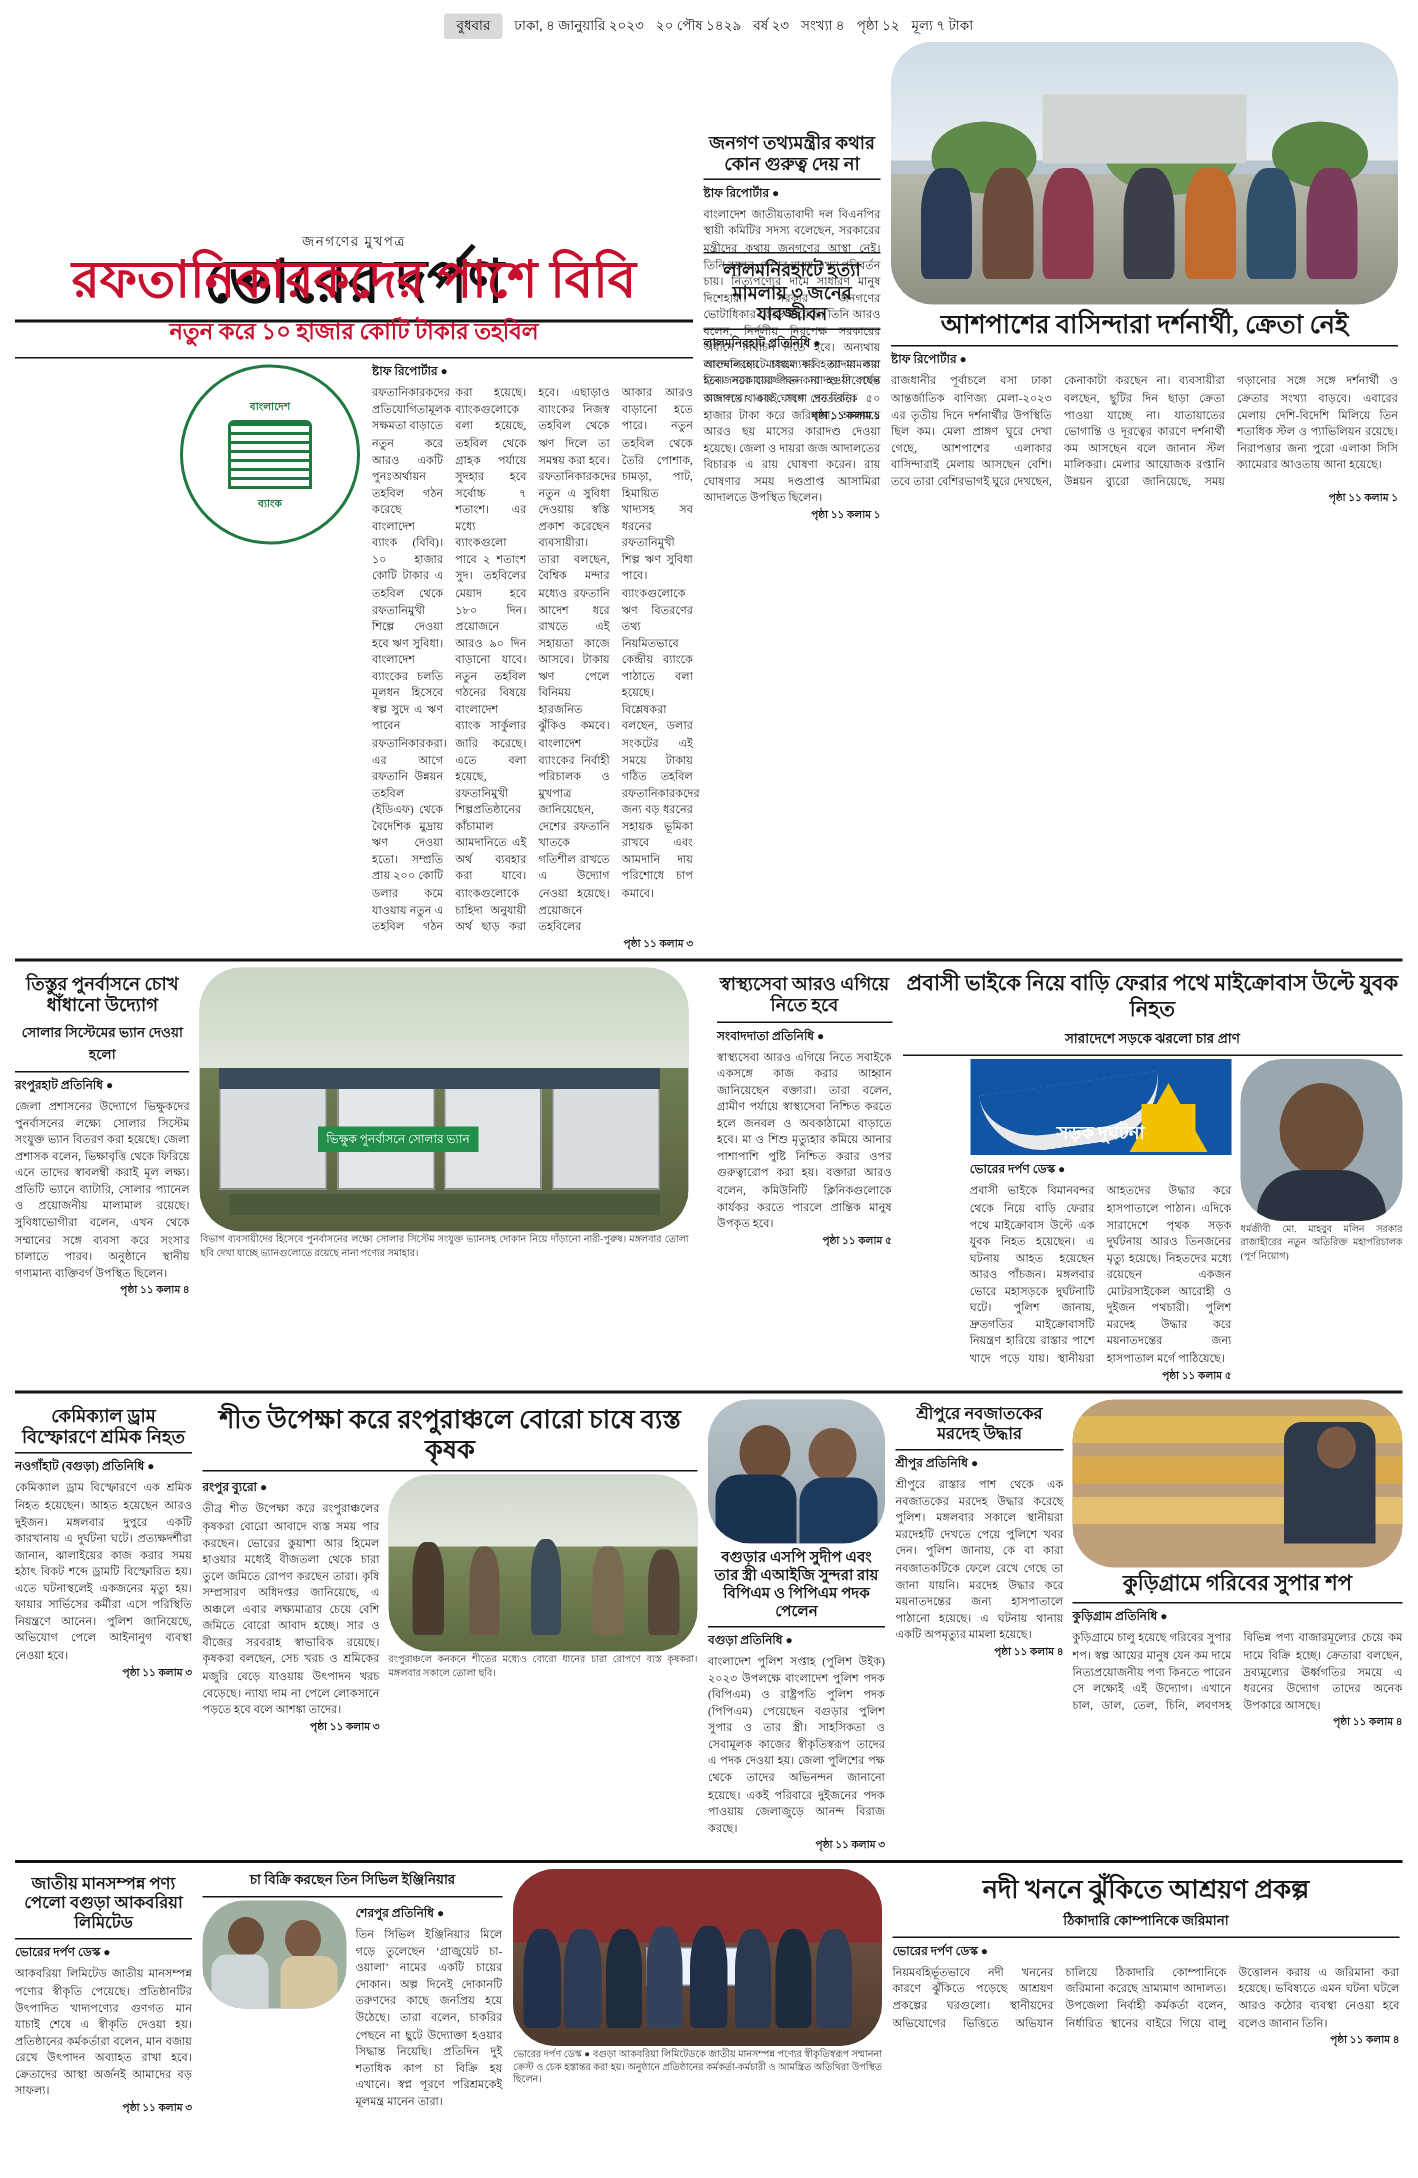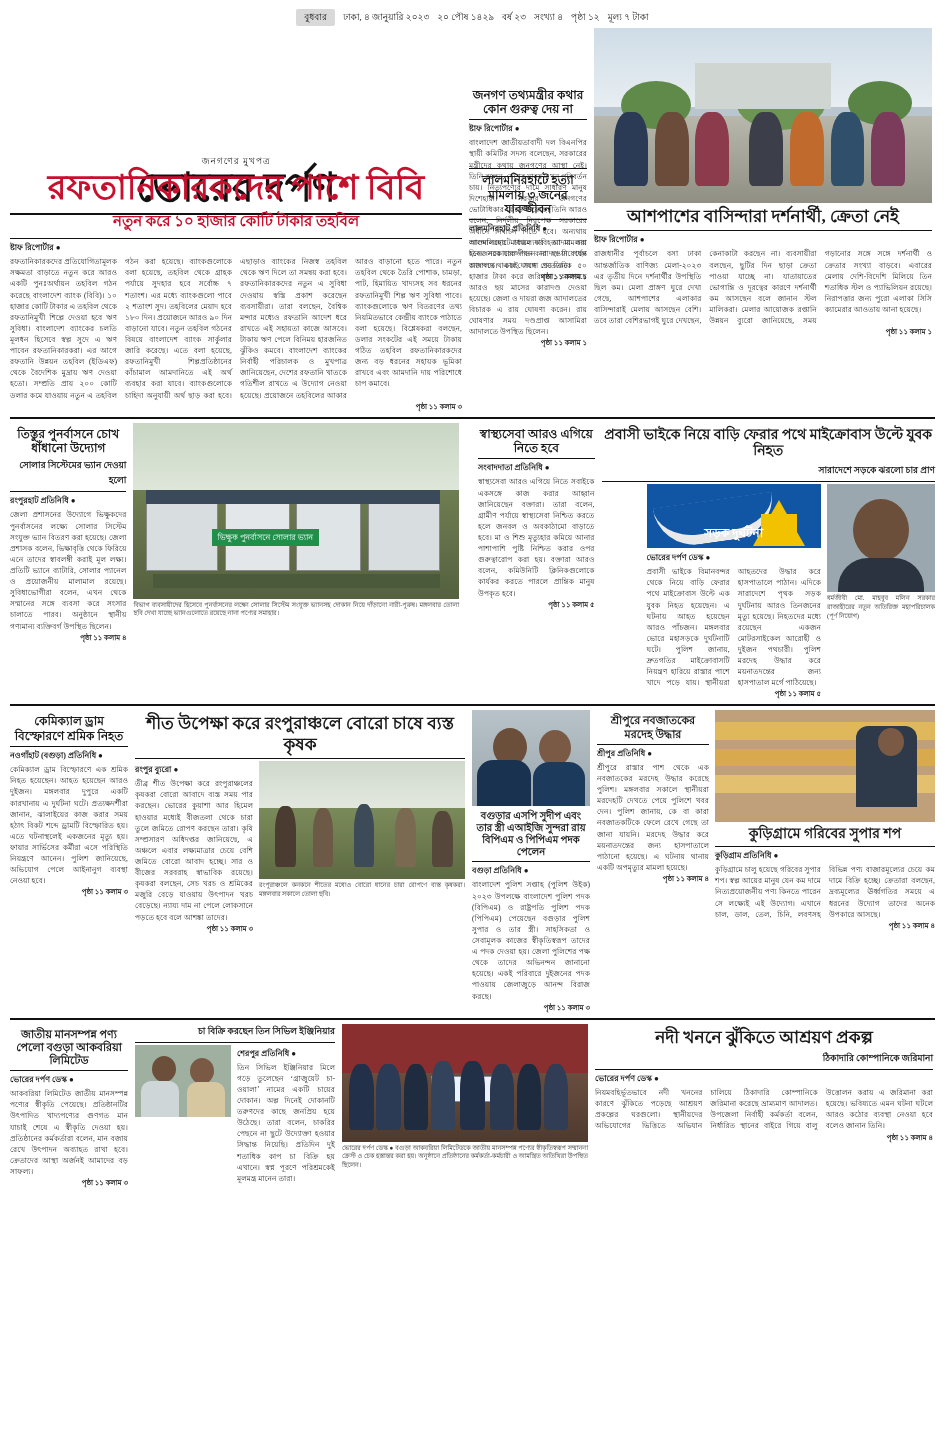--- a/index.html
+++ b/index.html
@@ -53,23 +53,23 @@
   .bt3 { column-count:3; }
   .bt4 { column-count:4; }
   .cont { font-size:7px; text-align:right; font-weight:bold; }
 
   h2.head {
     font-size: 17px; font-weight:bold; text-align:center; line-height:1.2;
     margin: 4px 0 3px 0;
   }
   h2.head.sm { font-size: 14px; }
   h2.head.xs { font-size: 12px; }
-  .subhead { font-size:9px; text-align:right; font-weight:bold; margin-bottom:3px; }
-
-  .photo { background:#b9c6cf; position:relative; overflow:hidden; }
+  .subhead { font-size:9px; text-align:center; font-weight:bold; margin-bottom:3px; }
+
+  .photo { background:#b9c6cf; position:relative; overflow:hidden;border-radius:28px; }
   .caption { font-size:6.4px; line-height:1.35; text-align:justify; margin-top:2px; color:#333; }
 
   .blue-band {
     background:#1156a3; color:#fff; font-weight:bold; font-size:12px;
     text-align:center; padding:3px 0; letter-spacing:0.5px;
   }
   .sep { border-top:1px solid #111; margin:4px 0; }
   .sep2 { border-top:2px solid #111; margin:4px 0; }
 
   
@@ -168,20 +168,25 @@
       <div class="cont">পৃষ্ঠা ১১ কলাম ১</div>
     </div>
   </div>
 
   <div class="cols" style="margin-top:-176px;">
     <div class="col c1">
       <div class="lead-head">রফতানিকারকদের পাশে বিবি</div>
       <div class="lead-sub">নতুন করে ১০ হাজার কোটি টাকার তহবিল</div>
       <div class="thinrule"></div>
       <div style="position:relative;">
+        <div class="banklogo" style="float:left; margin:2px 8px 2px 110px;">
+          <div class="bl-top">বাংলাদেশ</div>
+          <div class="emblem"></div>
+          <div class="bl-mid">ব্যাংক</div>
+        </div>
         <div class="byline">ষ্টাফ রিপোর্টার ●</div>
         <div class="body-text bt4" style="column-count:4;">রফতানিকারকদের প্রতিযোগিতামূলক সক্ষমতা বাড়াতে নতুন করে আরও একটি পুনঃঅর্থায়ন তহবিল গঠন করেছে বাংলাদেশ ব্যাংক (বিবি)। ১০ হাজার কোটি টাকার এ তহবিল থেকে রফতানিমুখী শিল্পে দেওয়া হবে ঋণ সুবিধা। বাংলাদেশ ব্যাংকের চলতি মূলধন হিসেবে স্বল্প সুদে এ ঋণ পাবেন রফতানিকারকরা। এর আগে রফতানি উন্নয়ন তহবিল (ইডিএফ) থেকে বৈদেশিক মুদ্রায় ঋণ দেওয়া হতো। সম্প্রতি প্রায় ২০০ কোটি ডলার কমে যাওয়ায় নতুন এ তহবিল গঠন করা হয়েছে। ব্যাংকগুলোকে বলা হয়েছে, তহবিল থেকে গ্রাহক পর্যায়ে সুদহার হবে সর্বোচ্চ ৭ শতাংশ। এর মধ্যে ব্যাংকগুলো পাবে ২ শতাংশ সুদ। তহবিলের মেয়াদ হবে ১৮০ দিন। প্রয়োজনে আরও ৯০ দিন বাড়ানো যাবে। নতুন তহবিল গঠনের বিষয়ে বাংলাদেশ ব্যাংক সার্কুলার জারি করেছে। এতে বলা হয়েছে, রফতানিমুখী শিল্পপ্রতিষ্ঠানের কাঁচামাল আমদানিতে এই অর্থ ব্যবহার করা যাবে। ব্যাংকগুলোকে চাহিদা অনুযায়ী অর্থ ছাড় করা হবে। এছাড়াও ব্যাংকের নিজস্ব তহবিল থেকে ঋণ দিলে তা সমন্বয় করা হবে। রফতানিকারকদের নতুন এ সুবিধা দেওয়ায় স্বস্তি প্রকাশ করেছেন ব্যবসায়ীরা। তারা বলছেন, বৈশ্বিক মন্দার মধ্যেও রফতানি আদেশ ধরে রাখতে এই সহায়তা কাজে আসবে। টাকায় ঋণ পেলে বিনিময় হারজনিত ঝুঁকিও কমবে। বাংলাদেশ ব্যাংকের নির্বাহী পরিচালক ও মুখপাত্র জানিয়েছেন, দেশের রফতানি খাতকে গতিশীল রাখতে এ উদ্যোগ নেওয়া হয়েছে। প্রয়োজনে তহবিলের আকার আরও বাড়ানো হতে পারে। নতুন তহবিল থেকে তৈরি পোশাক, চামড়া, পাট, হিমায়িত খাদ্যসহ সব ধরনের রফতানিমুখী শিল্প ঋণ সুবিধা পাবে। ব্যাংকগুলোকে ঋণ বিতরণের তথ্য নিয়মিতভাবে কেন্দ্রীয় ব্যাংকে পাঠাতে বলা হয়েছে। বিশ্লেষকরা বলছেন, ডলার সংকটের এই সময়ে টাকায় গঠিত তহবিল রফতানিকারকদের জন্য বড় ধরনের সহায়ক ভূমিকা রাখবে এবং আমদানি দায় পরিশোধে চাপ কমাবে।</div>
         <div class="cont">পৃষ্ঠা ১১ কলাম ৩</div>
       </div>
     </div>
     <div class="col c2" style="margin-top:2px;">
       <div class="sep"></div>
       <h2 class="head xs">লালমনিরহাটে হত্যা মামলায় ৩ জনের যাবজ্জীবন</h2>
       <div class="thinrule"></div>
       <div class="byline">লালমনিরহাট প্রতিনিধি ●</div>

